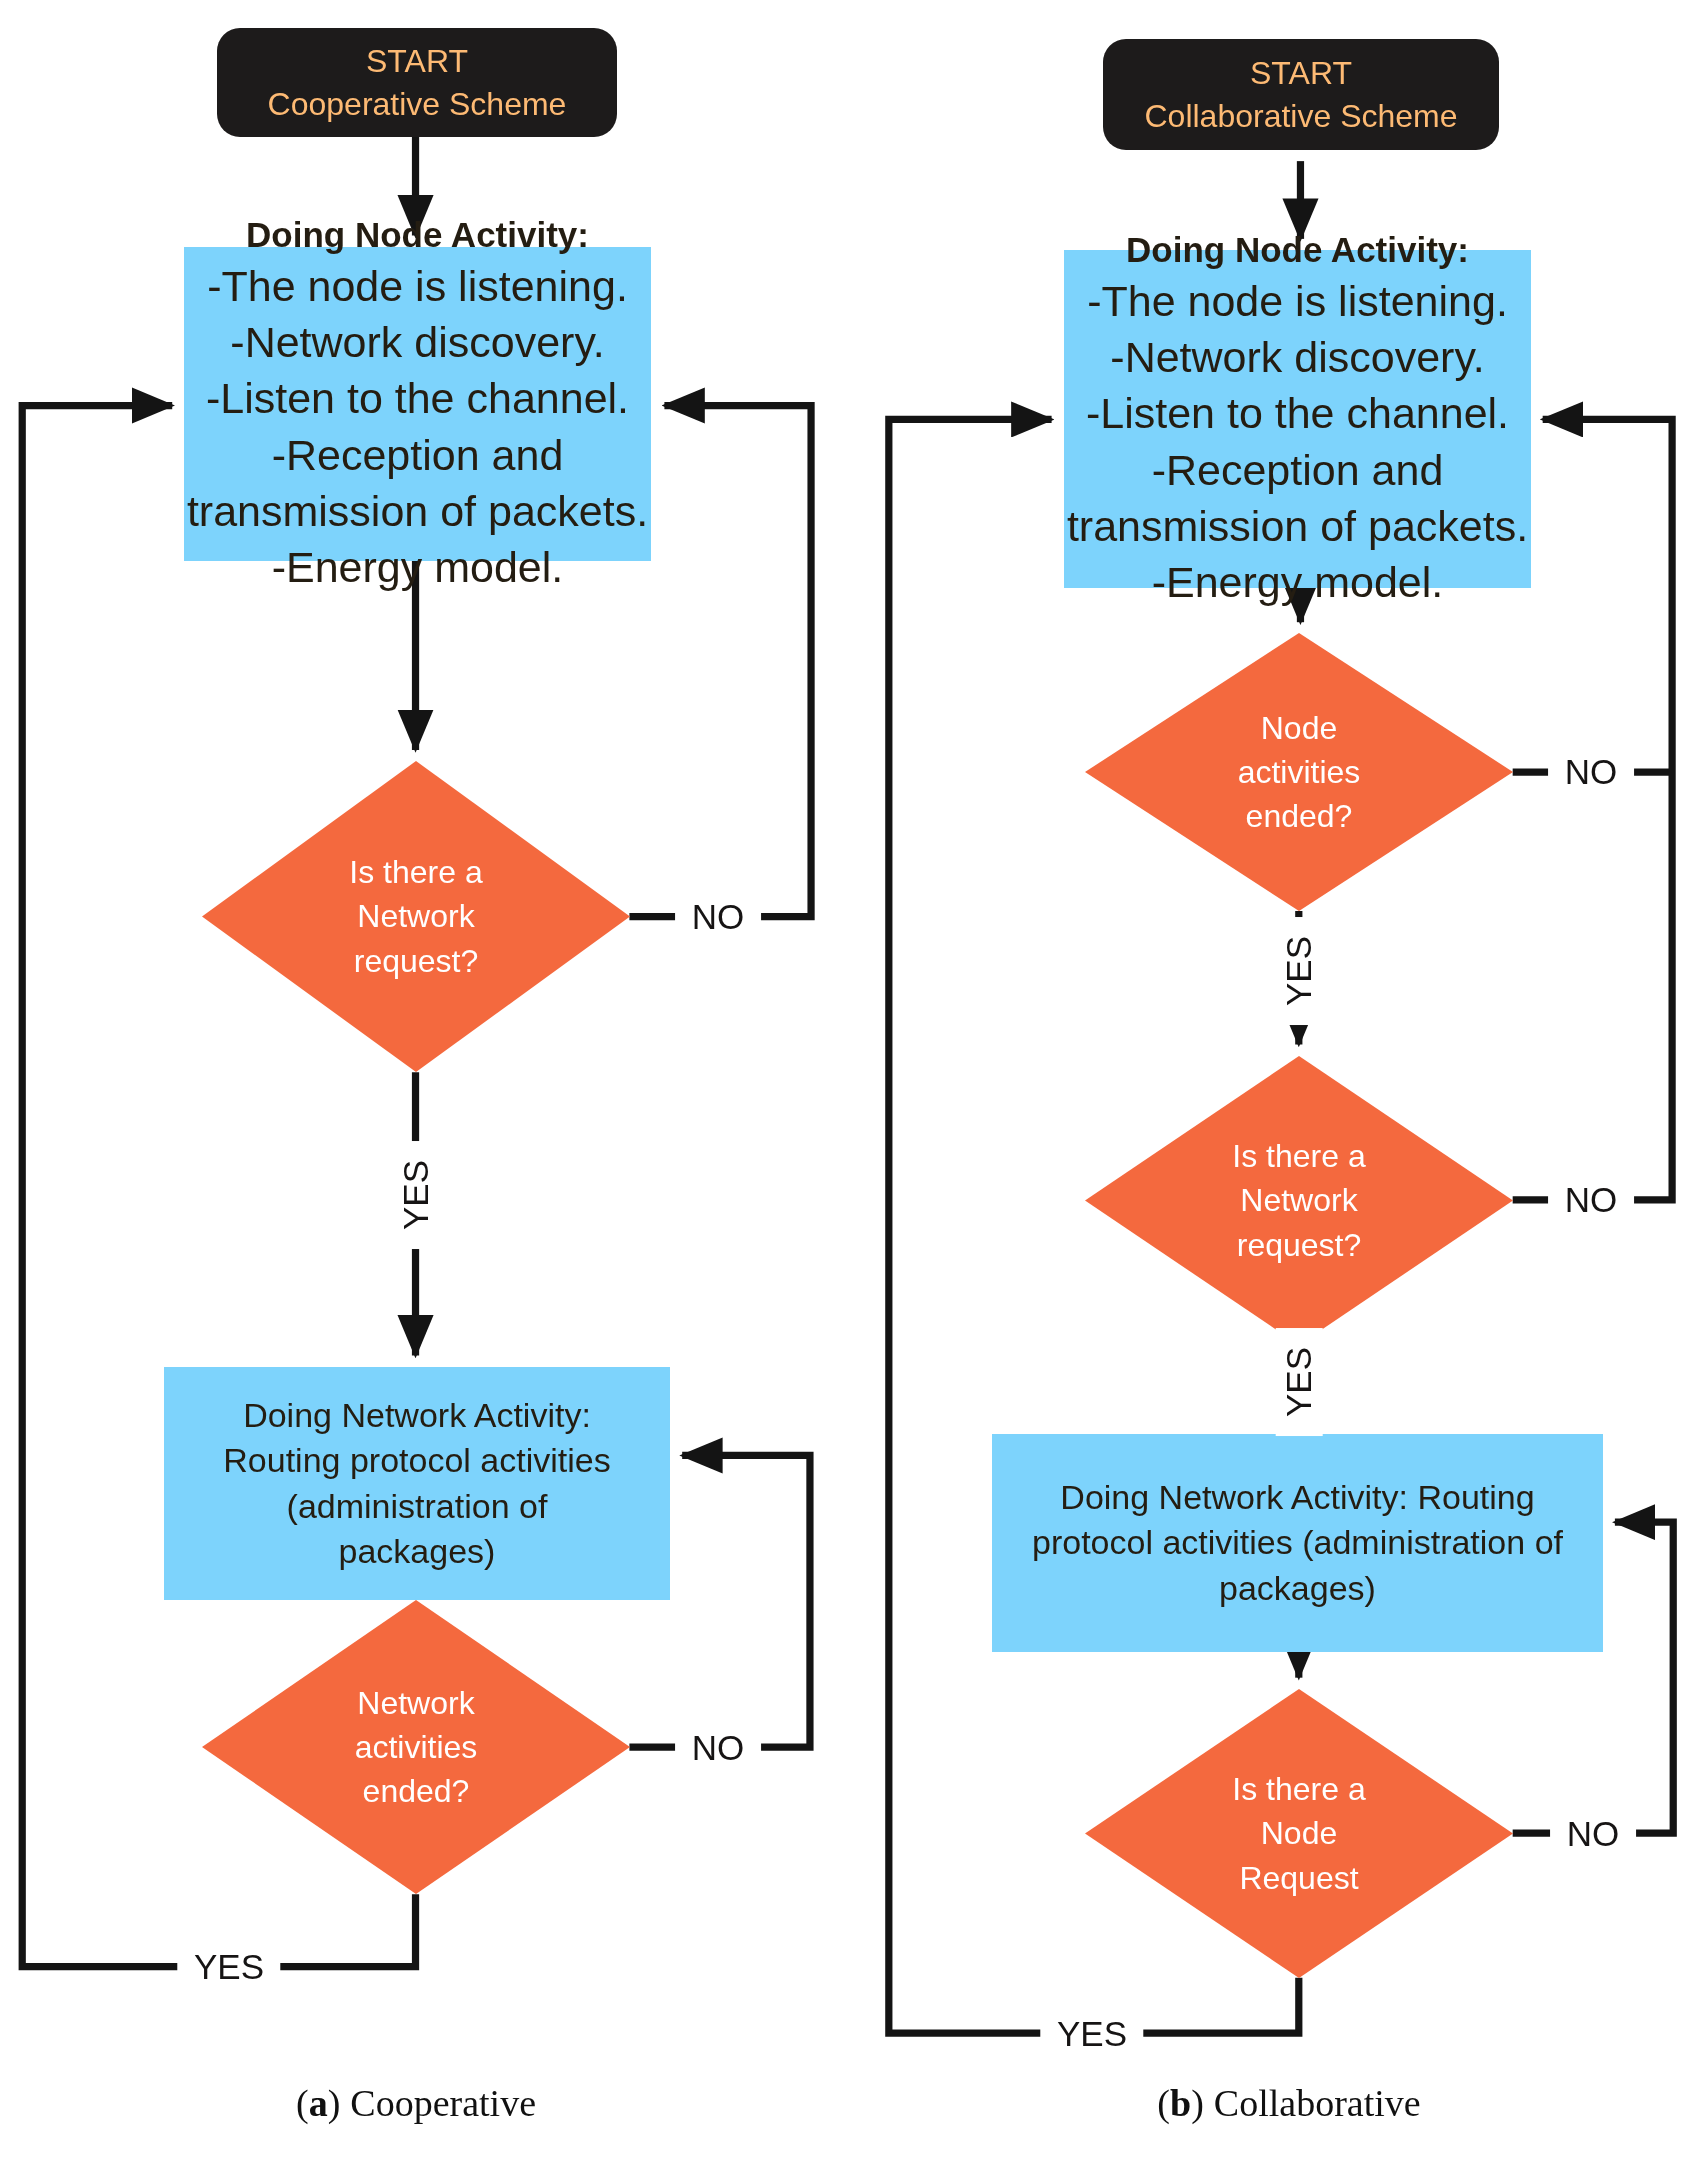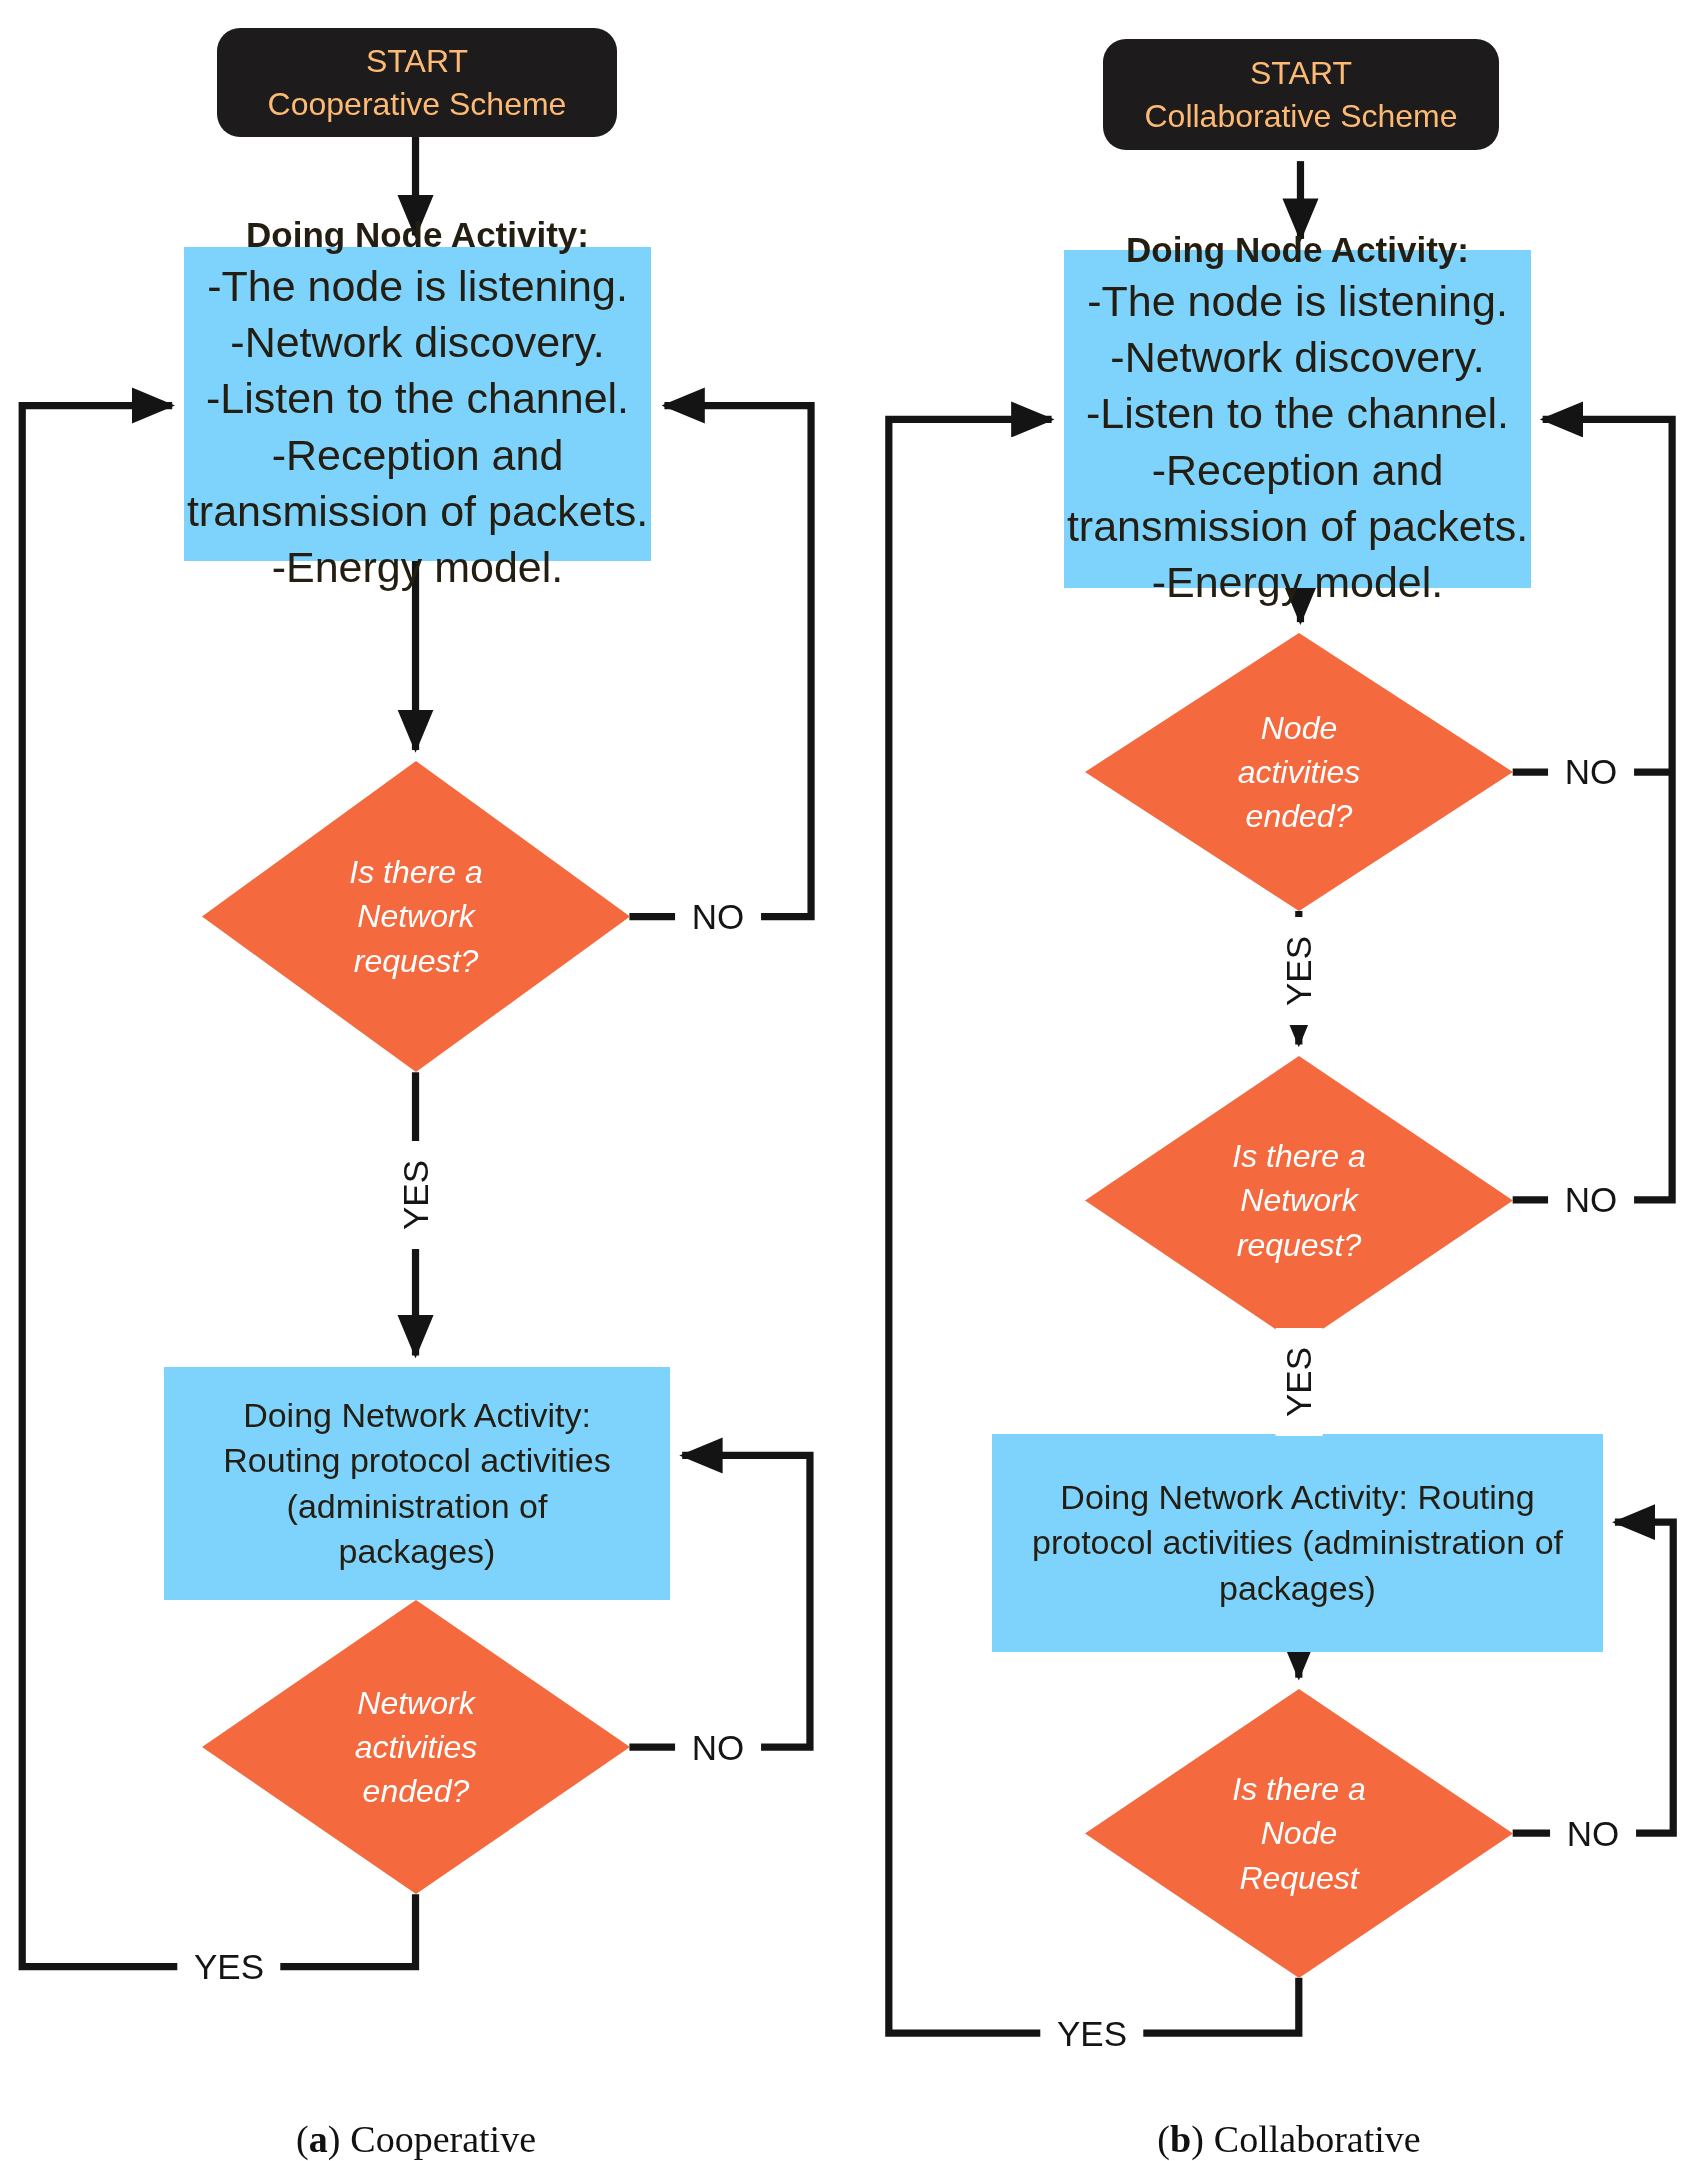--- a/index.html
+++ b/index.html
@@ -6,24 +6,24 @@
   body{width:1701px;height:2161px;font-family:"Liberation Sans",sans-serif;}
   .canvas{position:relative;width:1701px;height:2161px;background:#ffffff;overflow:hidden;}
   svg.wires{position:absolute;left:0;top:0;width:1701px;height:2161px;z-index:1;}
   .node{position:absolute;z-index:2;box-sizing:border-box;display:flex;flex-direction:column;align-items:center;justify-content:center;text-align:center;}
   .start{background:#1d1b1b;color:#fdba74;border-radius:23px;font-size:32px;line-height:1.32;white-space:pre-line;}
   .process{background:#7dd3fc;color:#241d12;}
   .ptitle{font-weight:700;font-size:35px;line-height:1.3;white-space:pre-line;}
   .pbody{font-size:43px;line-height:1.31;white-space:pre-line;}
   .pbody2{font-size:34px;line-height:1.33;white-space:pre-line;color:#241d12;}
   .diamond{background:#f4693e;color:#ffffff;clip-path:polygon(50% 0,100% 50%,50% 100%,0 50%);}
-  .dtext{font-size:32px;line-height:1.38;white-space:pre-line;font-style:italic;}
+  .dtext{font-size:32px;line-height:1.38;white-space:pre-line;}
   .lbl{position:absolute;z-index:3;font-size:35px;color:#161414;background:#ffffff;padding:3.3px 16.7px;transform:translate(-50%,-50%);white-space:nowrap;}
   .lbl.vert{transform:translate(-50%,-50%) rotate(-90deg);padding:3.3px 19px;}
-  .caption{position:absolute;z-index:2;font-family:"Liberation Serif",serif;font-size:38px;color:#111111;transform:translateX(-50%);white-space:nowrap;margin-top:36px;}
+  .caption{position:absolute;z-index:2;font-family:"Liberation Serif",serif;font-size:38px;color:#111111;transform:translateX(-50%);white-space:nowrap;}
   .caption .bold{font-weight:700;}
   .caption .cap-text{margin-left:10px;}
 </style>
 </head>
 <body>
 
 <div class="canvas">
 
   <svg class="wires" viewBox="0 0 3062 3890" fill="none" stroke="#141414" stroke-width="13" stroke-linejoin="miter" stroke-linecap="butt">
     <defs>

